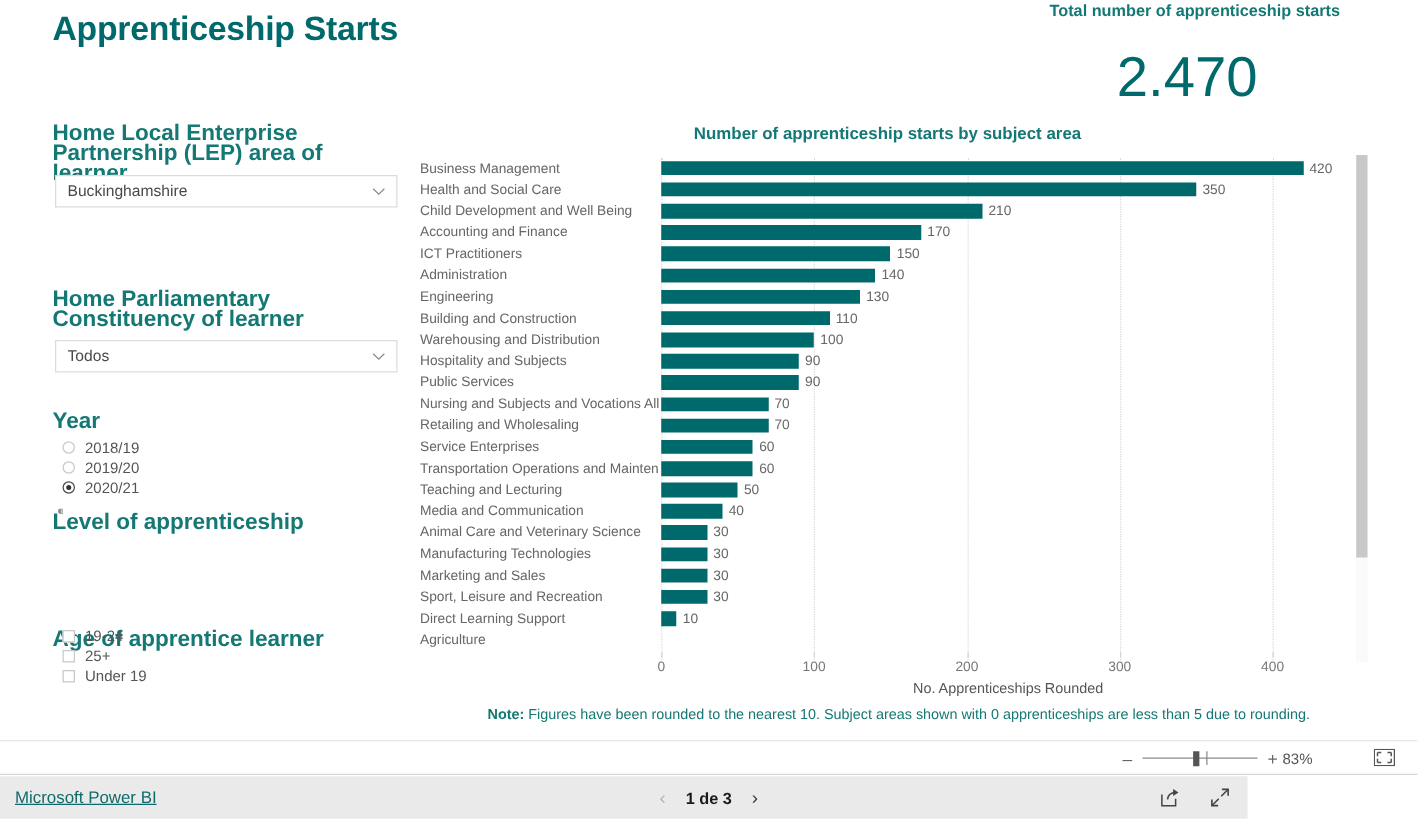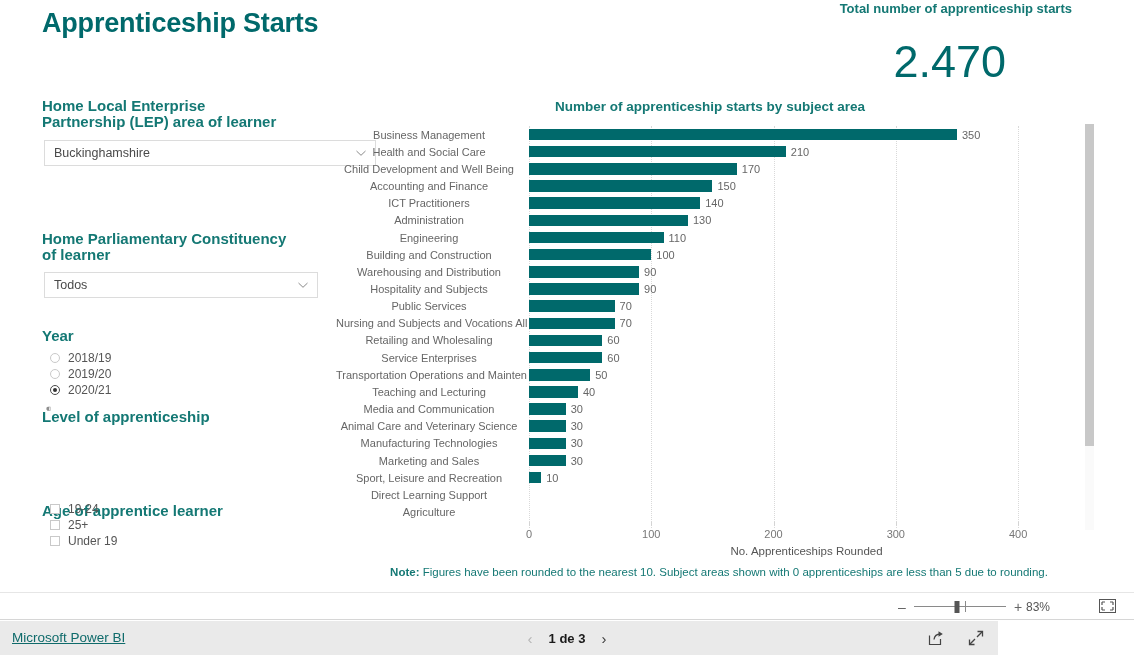--- a/index.html
+++ b/index.html
@@ -30,21 +30,21 @@
   }
   .kpi-value {
     position: absolute; right: 128px; top: 36px;
     font-size: 45px; font-weight: normal; color: #00696B;
     letter-spacing: 0px;
   }
 
   
   .slicer-title {
     position: absolute;
-    font-size: 15px; font-weight: bold; color: #147874;
+    font-size: 18px; font-weight: bold; color: #147874;
     line-height: 16px;
   }
   .dropdown {
     position: absolute;
     height: 26px;
     border: 1px solid #dcdcdc;
     background: #fff;
     display: flex; align-items: center;
     padding: 0 8px 0 9px;
     font-size: 12.5px; color: #4a4a4a;
@@ -91,21 +91,21 @@
   }
   .cat-col { position: absolute; left: 0; top: 0; width: 192px; height: 100%; }
   .bar-col { position: absolute; left: 193px; top: 0; right: 0; height: 100%; }
 
   .row {
     position: relative;
     height: 17.17px;
     display: flex; align-items: center;
   }
   .cat-label {
-    width: 100%; text-align: center;
+    width: 100%; text-align: left;
     padding-right: 6px;
     font-size: 11px; color: #666; white-space: nowrap;
     overflow: hidden; text-overflow: clip;
   }
   .bar-wrap { position: relative; width: 100%; height: 100%; display: flex; align-items: center; }
   .bar {
     height: 11.5px; background: #00696B;
   }
   .bar-val {
     font-size: 11px; color: #666;
@@ -230,21 +230,21 @@
 <body>
 
 <div id="report">
 
   <div class="report-title">Apprenticeship Starts</div>
 
   <div class="kpi-label">Total number of apprenticeship starts</div>
   <div class="kpi-value">2.470</div>
 
   <div class="slicer-title" style="left:42px; top:98px; width:250px;">Home Local Enterprise Partnership (LEP) area of learner</div>
-  <div class="dropdown" style="left:44px; top:140px; width:332px;">
+  <div class="dropdown" style="left:44px; top:140px; width:274px;">
     <span class="dd-text">Buckinghamshire</span>
     <span class="chev">
       <svg viewBox="0 0 12 12" width="12" height="12">
           <path d="M1.5 4 L6 8.3 L10.5 4" fill="none" stroke="currentColor" stroke-width="1"></path>
         </svg>
     </span>
   </div>
 
   <div class="slicer-title" style="left:42px; top:231px; width:250px;">Home Parliamentary Constituency of learner</div>
   <div class="dropdown" style="left:44px; top:272px; width:274px;">
@@ -365,20 +365,26 @@
         <div class="row">
           <div class="cat-label">Agriculture</div>
         </div>
       </div>
     <div class="bar-col" id="bar-col">
         <div class="grid" style="left: 0px;"></div>
         <div class="grid" style="left: 122.273px;"></div>
         <div class="grid" style="left: 244.545px;"></div>
         <div class="grid" style="left: 366.818px;"></div>
         <div class="grid" style="left: 489.091px;"></div>
+        <div class="row">
+          <div class="bar-wrap">
+            <div class="bar" style="width: 513.545px; background: rgb(0, 105, 107);"></div>
+            <div class="bar-val">420</div>
+          </div>
+        </div>
         <div class="row">
           <div class="bar-wrap">
             <div class="bar" style="width: 427.955px; background: rgb(0, 105, 107);"></div>
             <div class="bar-val">350</div>
           </div>
         </div>
         <div class="row">
           <div class="bar-wrap">
             <div class="bar" style="width: 256.773px; background: rgb(0, 105, 107);"></div>
             <div class="bar-val">210</div>

